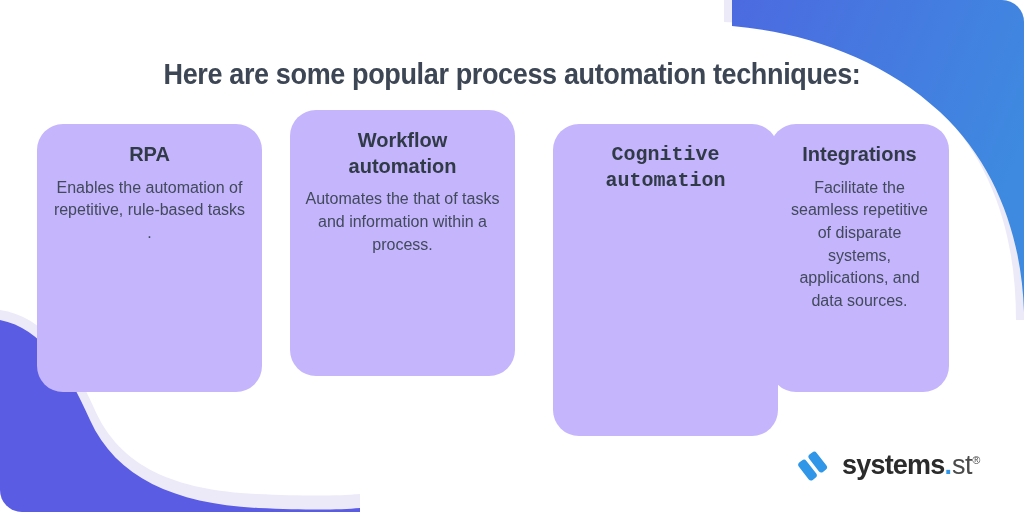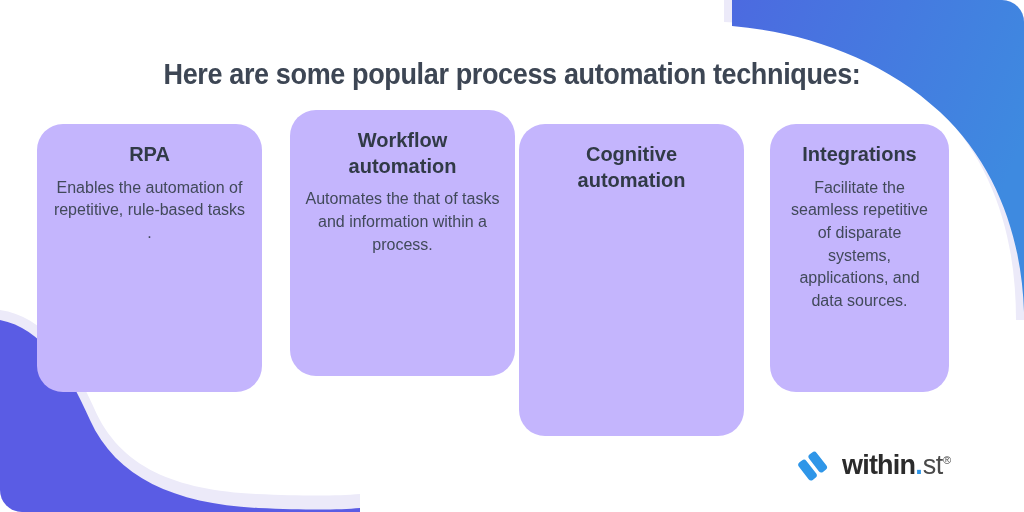--- a/index.html
+++ b/index.html
@@ -45,21 +45,21 @@
     margin-bottom:9px;
   }
   .card-body {
     font-size:16px; font-weight:normal;
     line-height:1.42;
     color:#41495a;
   }
 
   #card-0 { left:37px;  top:124px; width:225px; height:268px; }
   #card-1 { left:282px; top:110px; width:225px; height:266px;margin-left:8px; }
-  #card-2 { left:519px; top:124px; width:225px; height:312px; }
+  #card-2 { left:553px; top:124px; width:225px; height:312px;font-family:Liberation Mono, monospace; }
   #card-3 { left:770px; top:124px; width:179px; height:268px; }
 
   
   #logo {
     position:absolute; left:797px; top:448px;
     display:flex; align-items:center; gap:11px;
   }
   #logo-mark { width:34px; height:34px; display:block; }
   #logo-word {
     font-size:27px; line-height:1;
@@ -113,16 +113,16 @@
     <div class="card-body">Facilitate the seamless repetitive of disparate systems, applications, and data sources.</div>
   </div>
 
   <div id="logo">
     <svg id="logo-mark" viewBox="0 0 34 34">
       <g transform="rotate(-38 17 17)">
         <rect x="4" y="6" width="9.5" height="22" rx="3.2" fill="#2f96e8"></rect>
         <rect x="17" y="6" width="9.5" height="22" rx="3.2" fill="#2f96e8"></rect>
       </g>
     </svg>
-    <div id="logo-word"><span class="w-process">within</span><span class="w-dot">.</span><span class="w-st">st</span><span class="w-reg">®</span></div>
+    <div id="logo-word"><span class="w-process">systems</span><span class="w-dot">.</span><span class="w-st">st</span><span class="w-reg">®</span></div>
   </div>
 
 </div>
 
 </body></html>

